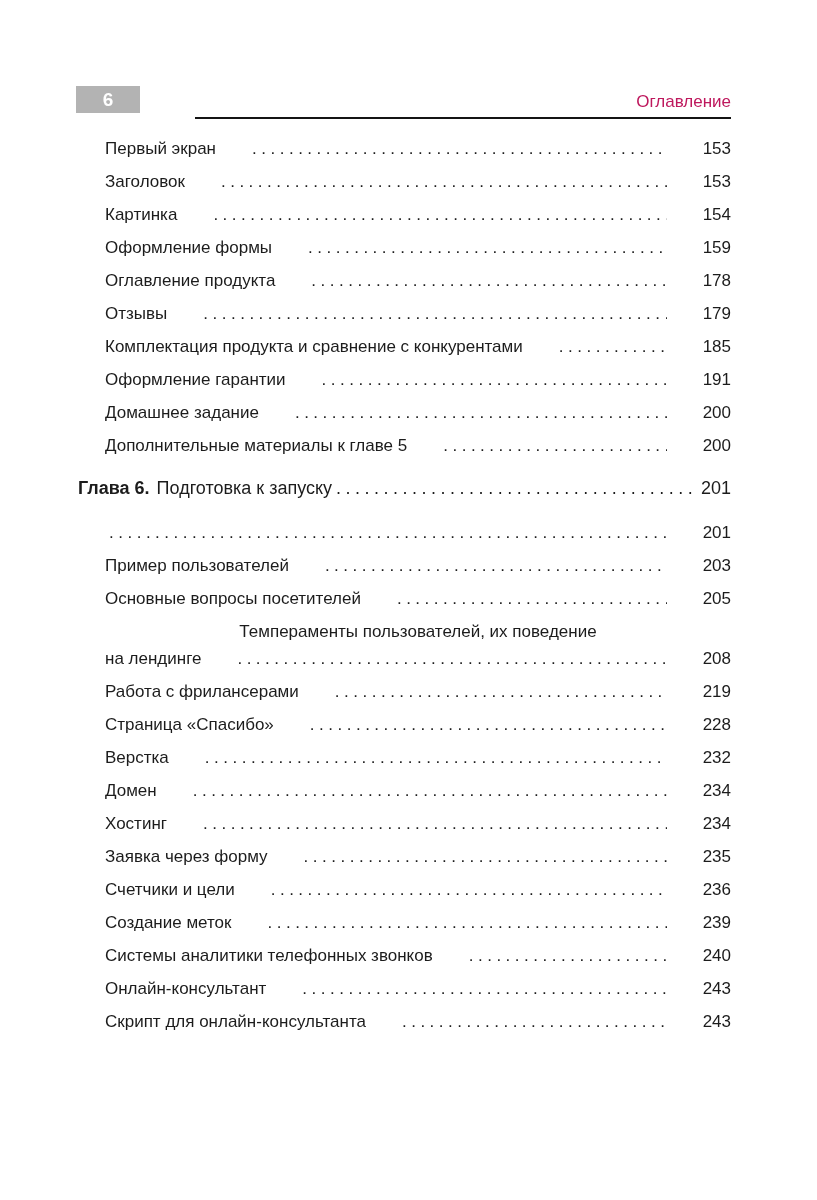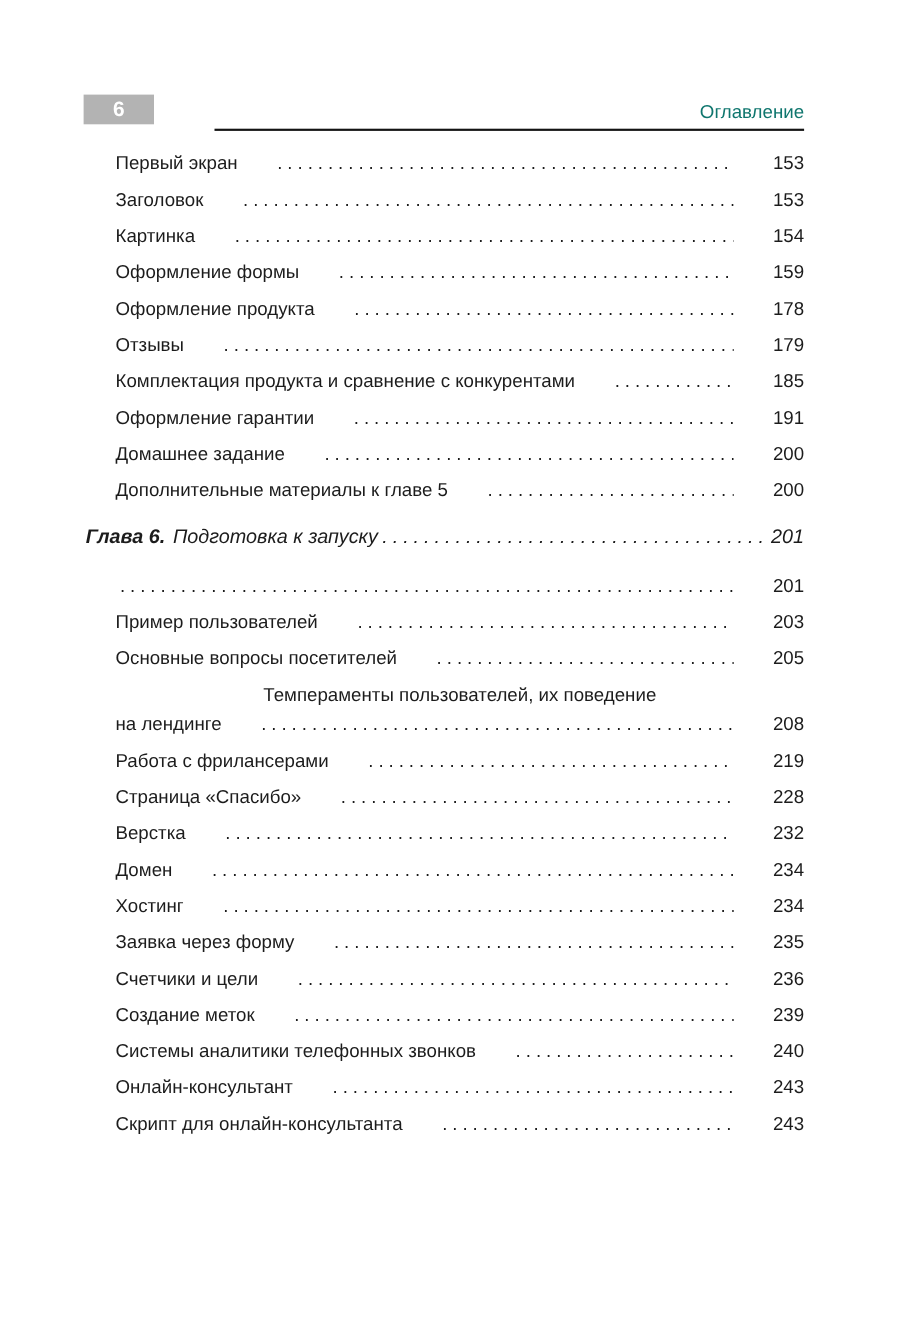--- a/index.html
+++ b/index.html
@@ -29,21 +29,21 @@
     font-size: 19px;
     font-weight: bold;
     line-height: 27px;
     text-align: center;
   }
   .header-title {
     position: absolute;
     right: 0;
     bottom: 2px;
     font-size: 17px;
-    color: #0f766e;
+    color: #be185d;
   }
   .rule {
     height: 0;
     border-top: 2px solid #141414;
     margin: 3px 86px 0 195px;
   }
   
   .toc {
     margin: 20px 86px 0 105px;
     font-size: 17px;
@@ -77,21 +77,20 @@
   }
   .toc-page { flex: 0 0 auto; }
   
   .toc-chapter {
     display: flex;
     align-items: flex-end;
     margin: 22px 0 24px -27px;
     font-size: 18px;
     line-height: 22px;
     white-space: nowrap;
-    font-style: italic;
   }
   .chapter-label {
     font-weight: bold;
     margin-right: 7px;
   }
 </style>
 </head>
 <body>
 
 <div class="page">
@@ -120,21 +119,21 @@
           <span class="toc-title">Картинка</span>
           <span class="leader"></span>
           <span class="toc-page">154</span>
         </div>
         <div class="toc-row">
           <span class="toc-title">Оформление формы</span>
           <span class="leader"></span>
           <span class="toc-page">159</span>
         </div>
         <div class="toc-row">
-          <span class="toc-title">Оформление продукта</span>
+          <span class="toc-title">Оглавление продукта</span>
           <span class="leader"></span>
           <span class="toc-page">178</span>
         </div>
         <div class="toc-row">
           <span class="toc-title">Отзывы</span>
           <span class="leader"></span>
           <span class="toc-page">179</span>
         </div>
         <div class="toc-row">
           <span class="toc-title">Комплектация продукта и сравнение с конкурентами</span>

